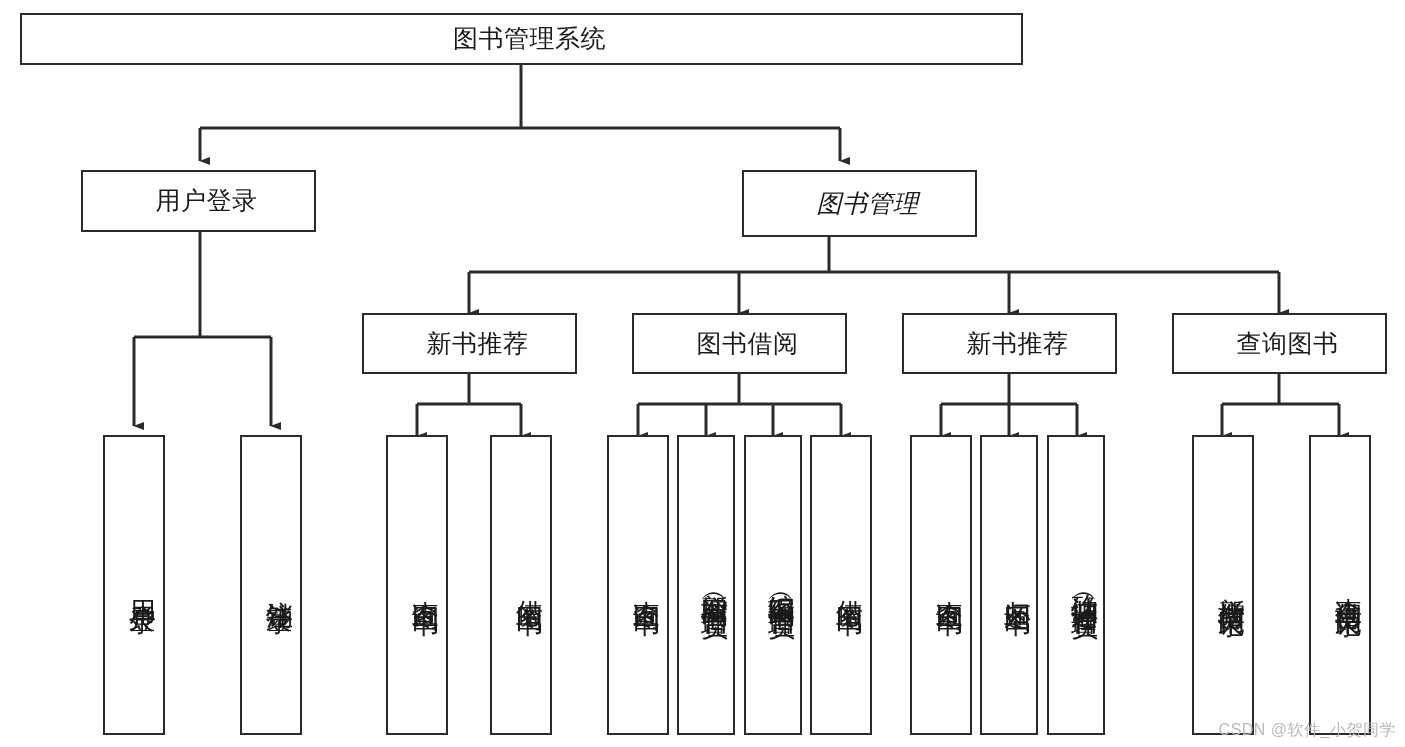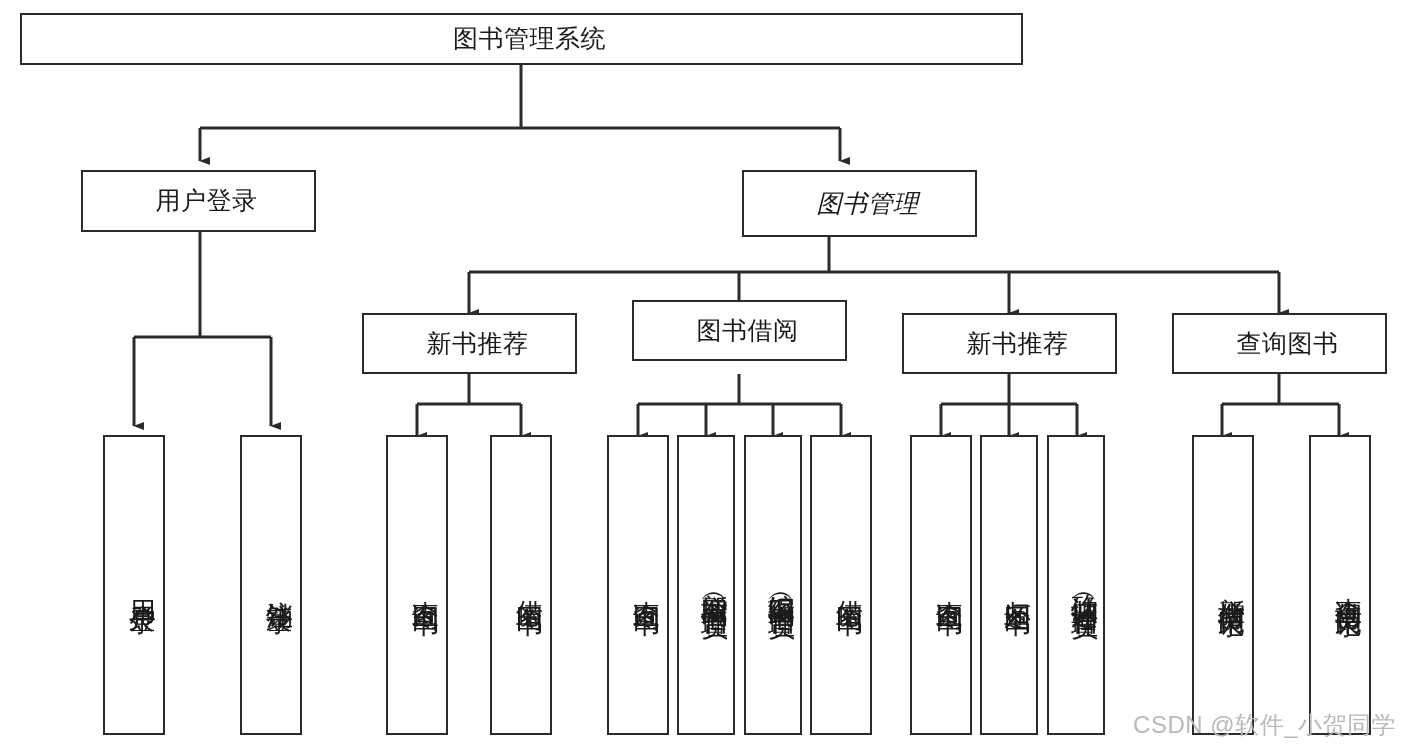--- a/index.html
+++ b/index.html
@@ -60,21 +60,21 @@
     writing-mode: vertical-rl;
     text-orientation: upright;
     font-size: 27px;
     letter-spacing: 3px;
     line-height: 1;
   }
   .watermark {
     position: absolute;
     right: 9px;
     bottom: 6px;
-    font-size: 24px;
+    font-size: 16px;
     color: #b9b9b9;
     letter-spacing: 0.5px;
     font-family: "Liberation Sans", "DejaVu Sans", sans-serif;
     user-select: none;
   }
 </style>
 </head>
 <body>
 
 <div id="diagram-root">
@@ -136,21 +136,21 @@
   <div class="node horiz" style="left:81px; top:170px; width:235px; height:62px;">
     <span class="node-label">用户登录</span>
   </div>
   <div class="node horiz" style="left:742px; top:170px; width:235px; height:67px;font-style:italic;">
     <span class="node-label">图书管理</span>
   </div>
 
   <div class="node horiz" style="left:362px; top:313px; width:215px; height:61px;">
     <span class="node-label">新书推荐</span>
   </div>
-  <div class="node horiz" style="left:632px; top:300px; width:215px; height:61px;">
+  <div class="node horiz" style="left:632px; top:313px; width:215px; height:61px;">
     <span class="node-label">图书借阅</span>
   </div>
   <div class="node horiz" style="left:902px; top:313px; width:215px; height:61px;">
     <span class="node-label">新书推荐</span>
   </div>
   <div class="node horiz" style="left:1172px; top:313px; width:215px; height:61px;">
     <span class="node-label">查询图书</span>
   </div>
 
   <div class="node vert" style="left:103px; top:435px; width:62px; height:300px;">

